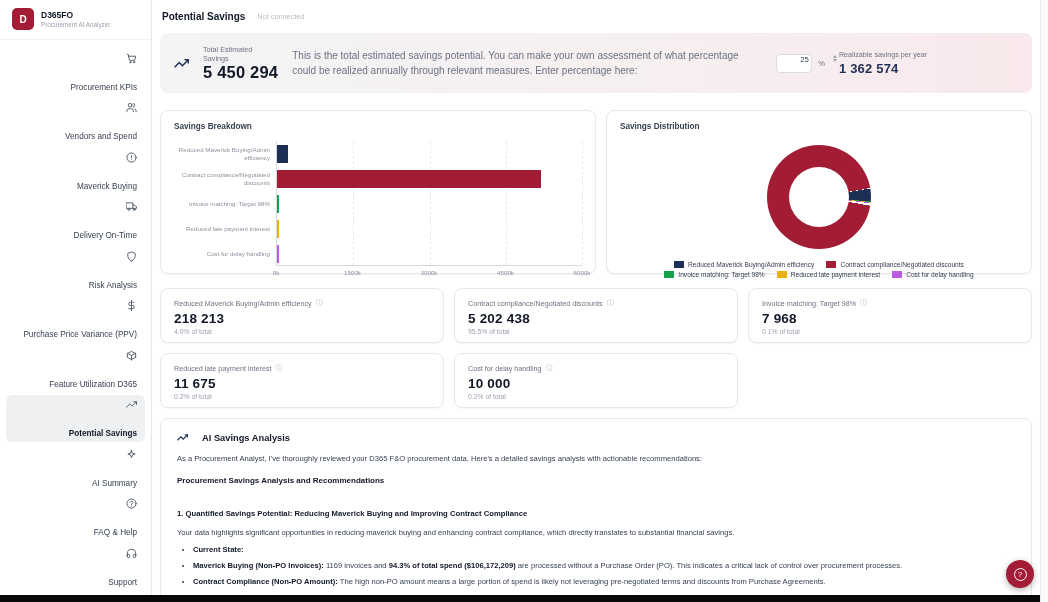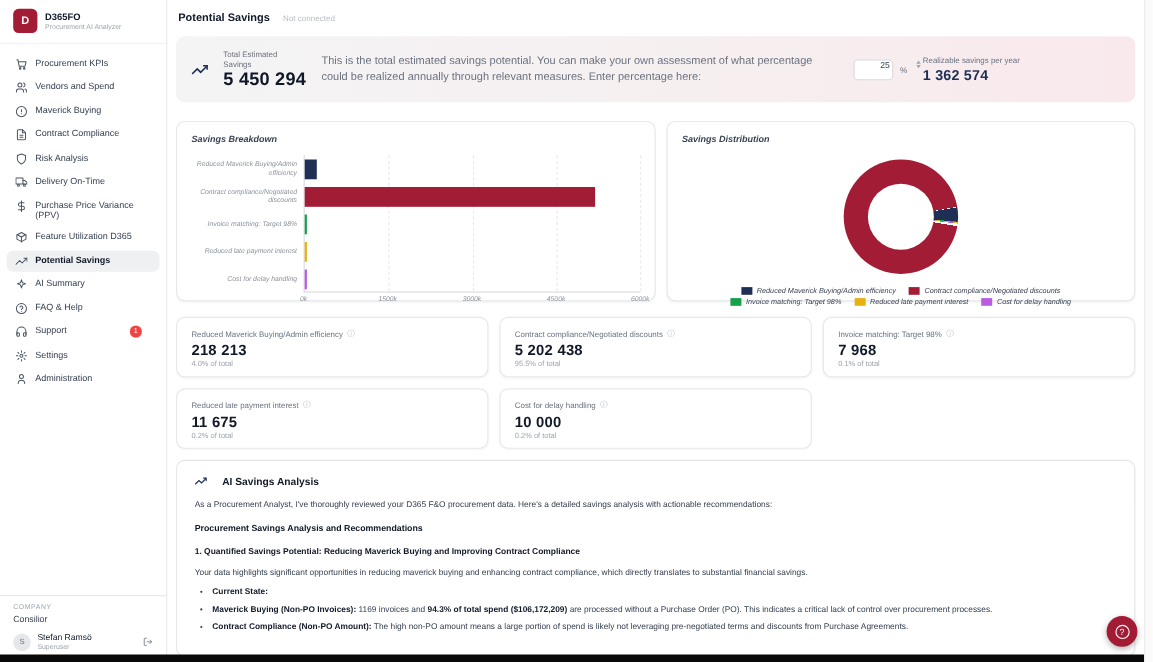--- a/index.html
+++ b/index.html
@@ -9,22 +9,22 @@
 
   
   .sidebar { position:absolute; left:0; top:0; bottom:0; width:152px; background:#fff;
     border-right:1px solid #e5e7eb; display:flex; flex-direction:column; }
   .logo-row { display:flex; align-items:center; gap:7px; padding:8px 10px 9px 12px; border-bottom:1px solid #f1f2f4; }
   .logo-sq { width:22px; height:22px; border-radius:5px; background:#A21C35; color:#fff;
     font-size:10px; font-weight:bold; display:flex; align-items:center; justify-content:center; flex:none; }
   .logo-title { font-size:8.5px; font-weight:bold; color:#111827; }
   .logo-sub { font-size:6.3px; color:#9ca3af; margin-top:1px; }
   .nav { padding:6px 4px; flex:1; }
-  .nav-item { display:flex; align-items:flex-start; gap:7px; padding:4px 8px; margin:2.5px 2px;
-    border-radius:6px; font-size:8.2px; color:#374151; cursor:pointer; }
+  .nav-item { display:flex; align-items:flex-end; gap:19px; padding:4px 8px; margin:2.5px 2px;
+    border-radius:6px; font-size:8.2px; color:#374151; cursor:pointer;flex-direction:column; }
   .nav-item.active { background:#eef0f2; color:#111827; font-weight:bold; }
   .nav-item .ic { width:11px; height:11px; flex:none; color:#4b5563; display:flex; }
   .nav-item .ic svg { width:11px; height:11px; }
   .nav-badge { margin-left:auto; margin-right:8px; background:#ef4444; color:#fff; font-size:6.5px;
     min-width:11px; height:11px; border-radius:6px; display:flex; align-items:center; justify-content:center; }
   .side-footer { border-top:1px solid #e5e7eb; padding:7px 12px 10px 12px; }
   .company-label { font-size:6.2px; letter-spacing:.6px; color:#9ca3af; }
   .company-name { font-size:8px; color:#374151; margin-top:2px; }
   .user-row { display:flex; align-items:center; gap:6px; margin-top:8px; }
   .avatar { width:16px; height:16px; border-radius:50%; background:#e5e7eb; color:#6b7280;
@@ -57,21 +57,21 @@
   .spin .up { border-bottom:3px solid #9ca3af; }
   .spin .dn { border-top:3px solid #9ca3af; }
   .pct-unit { font-size:7.5px; color:#6b7280; }
   .realizable { width:92px; flex:none; }
   .realizable .lab { font-size:7.2px; color:#6b7280; line-height:1.3; }
   .realizable .val { font-size:13px; font-weight:bold; color:#1e2f55; margin-top:2px; letter-spacing:.2px; }
 
   
   .charts-row { display:flex; gap:10px; margin-top:17px; }
   .card { background:#fff; border:1px solid #e5e7eb; border-radius:8px; box-shadow:0 1px 2px rgba(16,24,40,.04); }
-  .chart-card { height:164px; padding:11px 13px;font-style:italic; }
+  .chart-card { height:164px; padding:11px 13px; }
   .chart-card.left { width:436px; }
   .chart-card.right { flex:1; }
   .chart-title { font-size:8.2px; font-weight:bold; color:#374151; }
 
   .barchart { display:flex; margin-top:10px; }
   .bar-labels { width:102px; }
   .bar-label { height:25px; display:flex; align-items:center; justify-content:flex-end; text-align:right;
     font-size:6.2px; color:#8a919c; line-height:1.25; padding-right:6px; }
   .bar-plot { position:relative; flex:1; border-left:1px solid #d6d9de; border-bottom:1px solid #d6d9de; height:125px; }
   .gridline { position:absolute; top:0; bottom:0; border-left:1px dashed #e7e9ee; }
@@ -97,21 +97,21 @@
   .stat-sub { font-size:6.8px; color:#9ca3af; margin-top:2px; }
 
   
   .ai-card { margin-top:10px; padding:13px 16px 20px 16px; }
   .ai-title-row { display:flex; align-items:center; gap:14px; }
   .ai-title-row .ic { color:#1e2f55; display:flex; }
   .ai-title-row .ic svg { width:11px; height:11px; }
   .ai-title { font-size:9.3px; font-weight:bold; color:#111827; }
   .ai-intro { font-size:7.6px; color:#374151; margin-top:11px; }
   .ai-h1 { font-size:8px; font-weight:bold; color:#111827; margin-top:13px; }
-  .ai-h2 { font-size:7.7px; font-weight:bold; color:#111827; margin-top:12px; }
+  .ai-h2 { font-size:7.7px; font-weight:bold; color:#111827; margin-top:24px; }
   .ai-p { font-size:7.6px; color:#374151; margin-top:10px; }
   .ai-bullets { margin-top:8px; padding-left:16px; }
   .ai-bullets li { font-size:7.6px; color:#374151; margin-top:5.5px; line-height:1.4; }
   .ai-bullets li b { color:#111827; }
 
   
   .scroll-strip { position:absolute; right:0; top:0; bottom:0; width:8px; background:#fafafa;
     border-left:1px solid #ececec; z-index:30; }
   .bottom-bar { position:absolute; left:0; right:8px; bottom:0; height:7px; background:#090909; z-index:25; }
   .fab { position:absolute; right:14px; bottom:14px; width:28px; height:28px; border-radius:50%;
@@ -161,45 +161,35 @@
               <circle cx="12" cy="12" r="10"></circle>
               <path d="M12 8v4"></path>
               <path d="M12 16h.01"></path>
             </svg>
           </span>
           <span>Maverick Buying</span>
         </div>
         <div class="nav-item">
           <span class="ic">
             <svg viewBox="0 0 24 24" fill="none" stroke="currentColor" stroke-width="2" stroke-linecap="round" stroke-linejoin="round">
-              <path d="M14 2H6a2 2 0 0 0-2 2v16a2 2 0 0 0 2 2h12a2 2 0 0 0 2-2V8z"></path>
-              <path d="M14 2v6h6"></path>
-              <path d="M9 13h6M9 17h6"></path>
-            </svg>
-          </span>
-          <span>Contract Compliance</span>
-        </div>
-        <div class="nav-item">
-          <span class="ic">
-            <svg viewBox="0 0 24 24" fill="none" stroke="currentColor" stroke-width="2" stroke-linecap="round" stroke-linejoin="round">
-              <path d="M12 22s8-4 8-10V5l-8-3-8 3v7c0 6 8 10 8 10z"></path>
-            </svg>
-          </span>
-          <span>Risk Analysis</span>
-        </div>
-        <div class="nav-item">
-          <span class="ic">
-            <svg viewBox="0 0 24 24" fill="none" stroke="currentColor" stroke-width="2" stroke-linecap="round" stroke-linejoin="round">
               <path d="M1 4h14v12H1z"></path>
               <path d="M15 9h4l4 4v3h-8"></path>
               <circle cx="6" cy="18.5" r="2"></circle>
               <circle cx="18" cy="18.5" r="2"></circle>
             </svg>
           </span>
           <span>Delivery On-Time</span>
+        </div>
+        <div class="nav-item">
+          <span class="ic">
+            <svg viewBox="0 0 24 24" fill="none" stroke="currentColor" stroke-width="2" stroke-linecap="round" stroke-linejoin="round">
+              <path d="M12 22s8-4 8-10V5l-8-3-8 3v7c0 6 8 10 8 10z"></path>
+            </svg>
+          </span>
+          <span>Risk Analysis</span>
         </div>
         <div class="nav-item">
           <span class="ic">
             <svg viewBox="0 0 24 24" fill="none" stroke="currentColor" stroke-width="2" stroke-linecap="round" stroke-linejoin="round">
               <path d="M12 1v22"></path>
               <path d="M17 5H9.5a3.5 3.5 0 0 0 0 7h5a3.5 3.5 0 0 1 0 7H6"></path>
             </svg>
           </span>
           <span>Purchase Price Variance (PPV)</span>
         </div>

